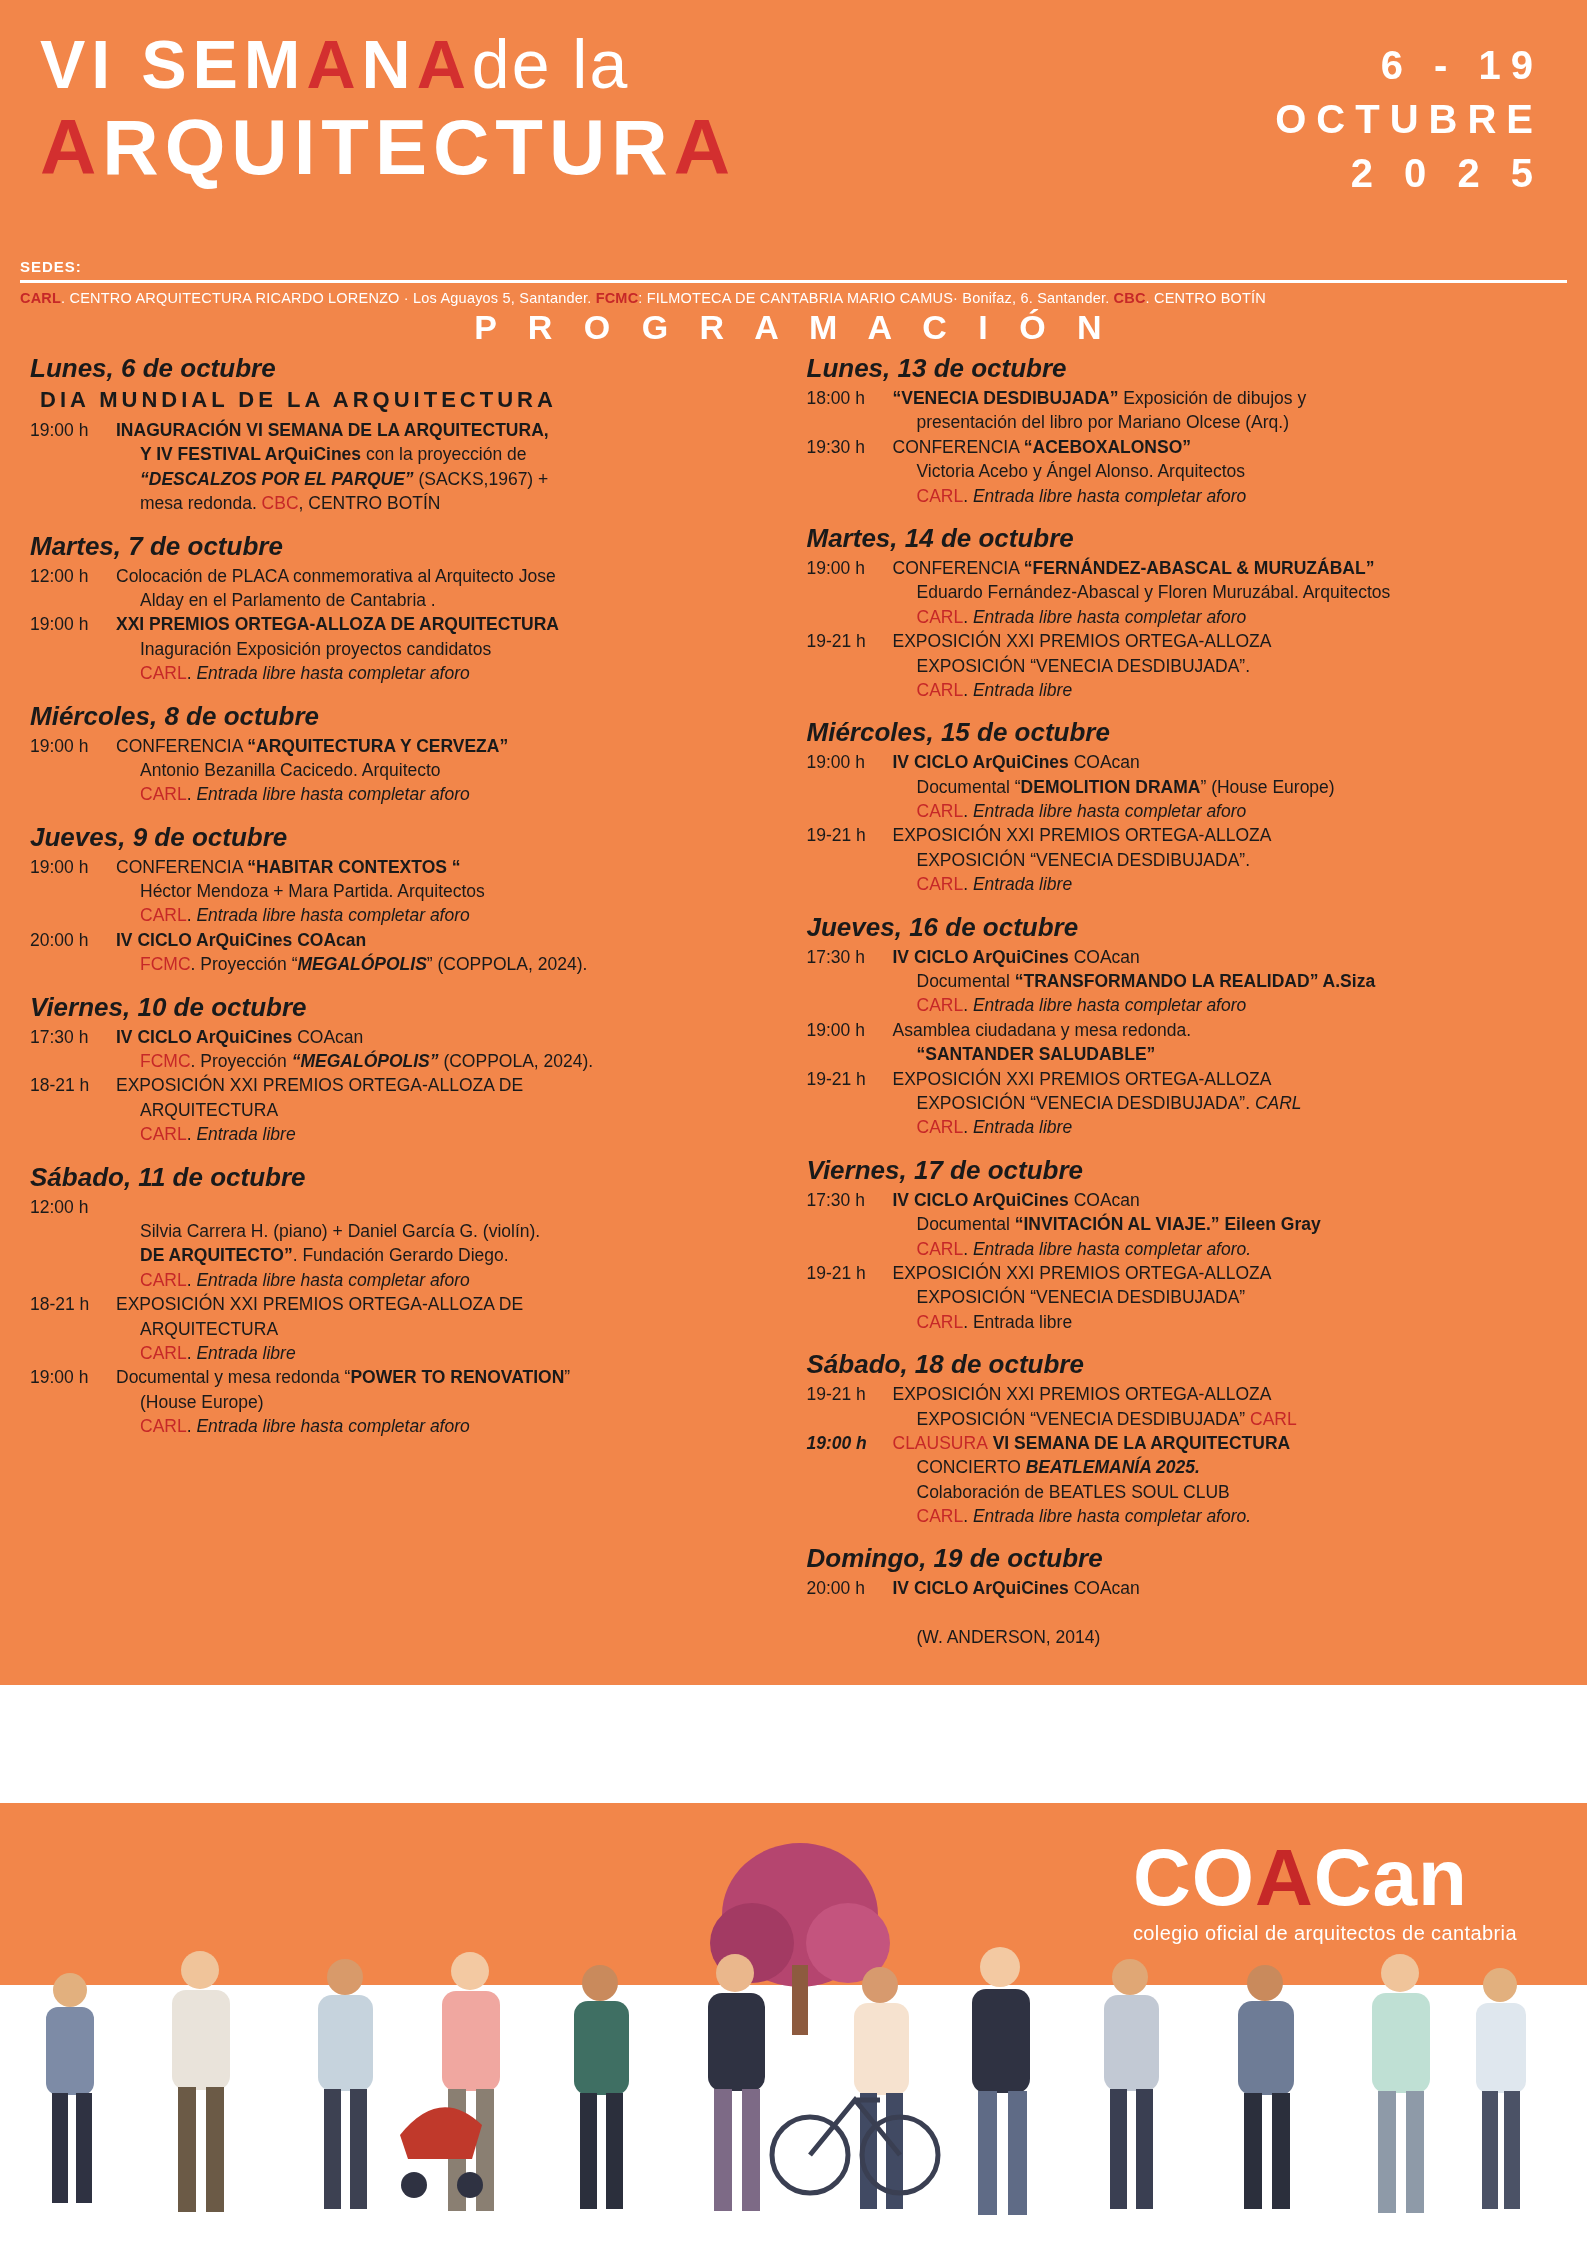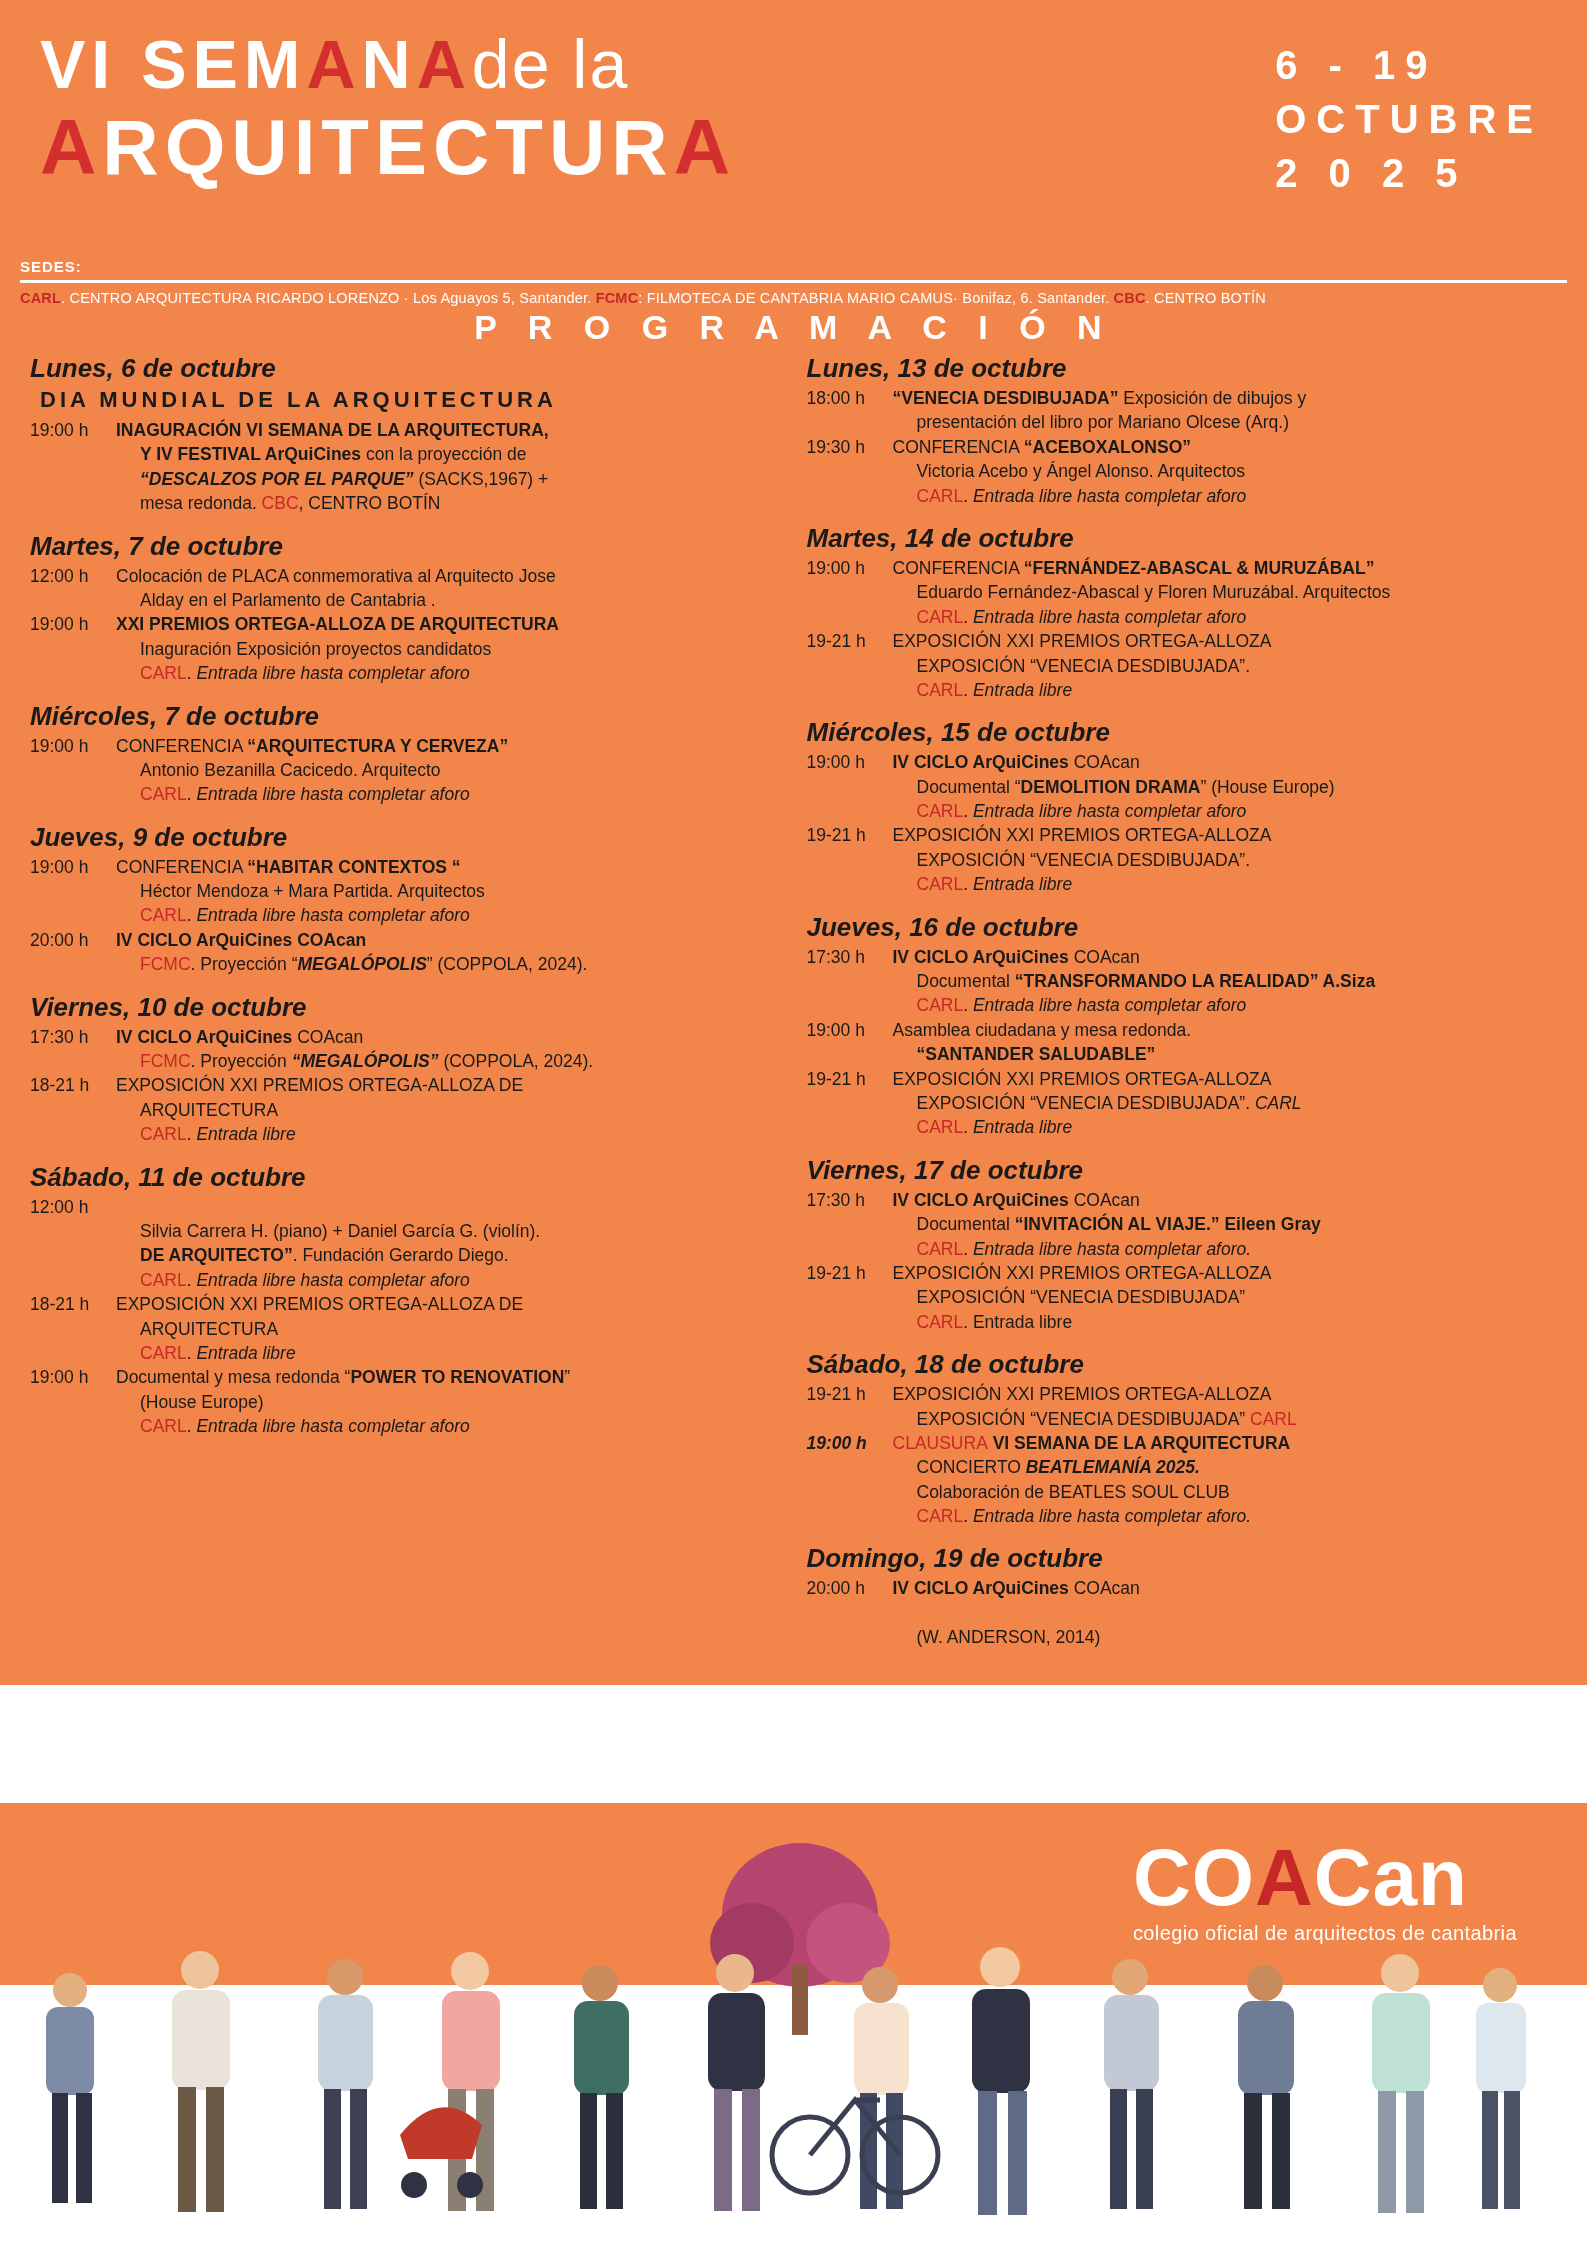--- a/index.html
+++ b/index.html
@@ -13,21 +13,21 @@
     position:relative;
   }
   
   .header { position:relative; padding:28px 40px 0 40px; height:300px; }
   .title-block { position:absolute; left:40px; top:30px; }
   .title-line { color:#fff; font-weight:700; letter-spacing:6px; line-height:1; white-space:nowrap; }
   .t1 { font-size:68px; }
   .t2 { font-size:78px; margin-top:10px; }
   .accentA { color:#d32f2f; }
   .soft { font-weight:400; letter-spacing:2px; }
-  .dates { position:absolute; right:44px; top:38px; text-align:left; color:#fff; font-weight:700; letter-spacing:10px; line-height:1.35; }
+  .dates { position:absolute; right:44px; top:38px; text-align:right; color:#fff; font-weight:700; letter-spacing:10px; line-height:1.35; }
   .dates div { font-size:40px; }
   .sedes-label { position:absolute; left:20px; top:258px; color:#fff; font-size:15px; font-weight:700; letter-spacing:1px; }
   .hr { position:absolute; left:20px; right:20px; top:280px; height:3px; background:#fff; }
   .sedes-line { position:absolute; left:20px; right:20px; top:290px; font-size:14.5px; color:#fff; letter-spacing:0.2px; }
   .red { color:#c62828; font-weight:700; }
   .progtitle { text-align:center; color:#fff; font-weight:700; font-size:34px; letter-spacing:11px; margin-top:8px; }
 
   
   .cols { display:flex; gap:26px; padding:6px 30px 0 30px; }
   .col { width:50%; }
@@ -143,21 +143,21 @@
             <div class="time">&nbsp;</div>
             <div class="body indent"><span>Inaguración Exposición proyectos candidatos</span></div>
           </div>
           <div class="ev">
             <div class="time">&nbsp;</div>
             <div class="body indent"><span class="venue">   CARL</span><span>. </span><span class="i">Entrada libre hasta completar aforo</span></div>
           </div>
         </div>
       </div>
       <div class="daygroup">
-        <div class="dayname">Miércoles, 7 de octubre</div>
+        <div class="dayname">Miércoles, 8 de octubre</div>
         <div>
           <div class="ev">
             <div class="time">19:00 h</div>
             <div class="body"><span>CONFERENCIA </span><span class="b">“ARQUITECTURA Y CERVEZA”</span></div>
           </div>
           <div class="ev">
             <div class="time">&nbsp;</div>
             <div class="body indent"><span>Antonio Bezanilla Cacicedo. Arquitecto</span></div>
           </div>
           <div class="ev">

